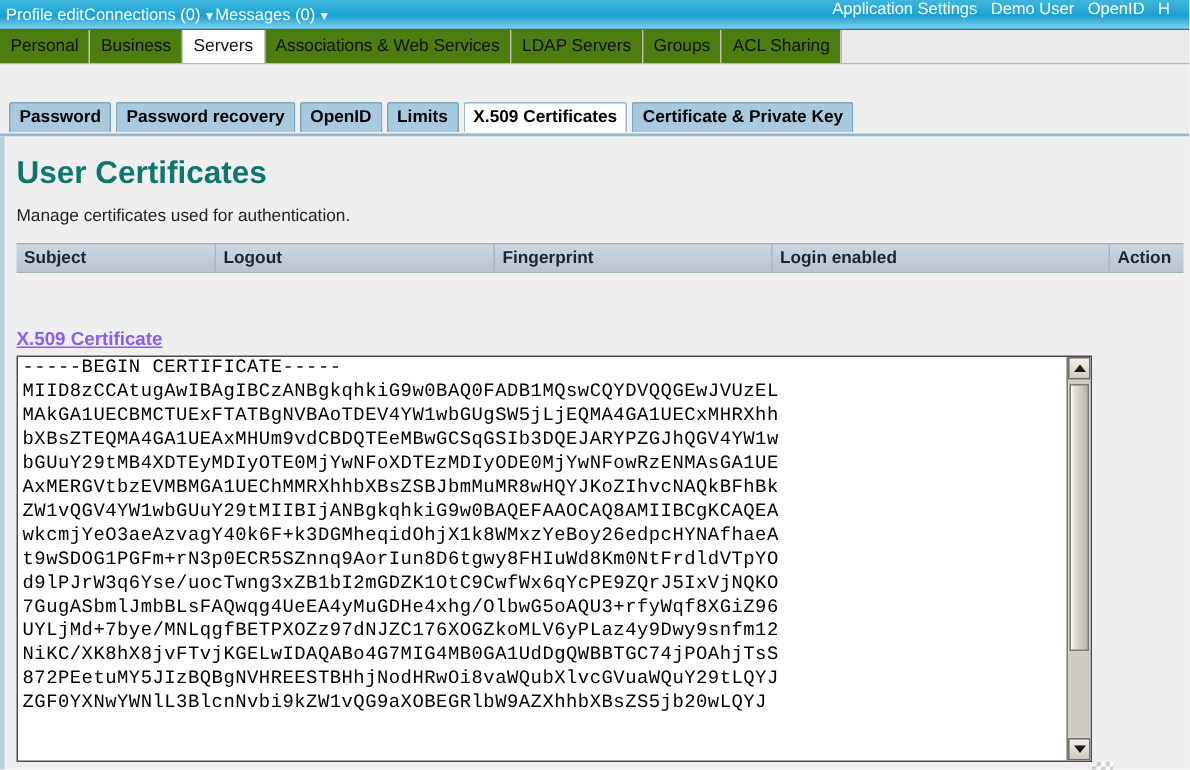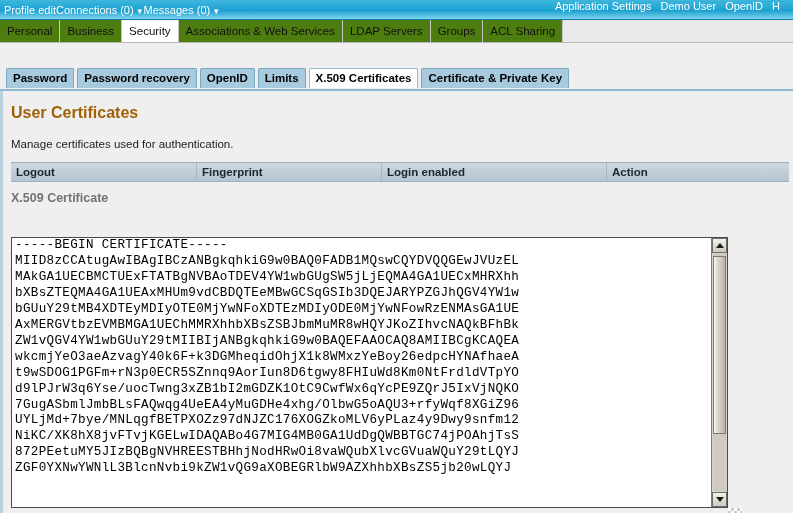--- a/index.html
+++ b/index.html
@@ -67,21 +67,21 @@
   }
 
   
   .content {
     position: absolute; left: 0; top: 91px; width: 793px; height: 422px;
     background: #efefef;
     border-left: 3px solid #b9cfdc;
   }
   .page-title {
     position: absolute; left: 8px; top: 13px;
-    font-size: 16px; font-weight: bold; color: #a16207;
+    font-size: 21px; font-weight: bold; color: #0f766e;
   }
   .page-desc {
     position: absolute; left: 8px; top: 47px;
     font-size: 11.5px; color: #222;
   }
 
   
   .cert-table {
     position: absolute; left: 8px; top: 71px; width: 778px;
   }
@@ -99,22 +99,22 @@
   }
   .c0 { width: 133px; }
   .c1 { width: 186px; }
   .c2 { width: 185px; }
   .c3 { width: 225px; }
   .c4 { width: 49px; border-right: none !important; }
   .cert-body { height: 10px; background: #efefef; }
 
   
   .sec-title {
-    position: absolute; left: 8px; top: 100px;
-    font-size: 12.5px; font-weight: bold; color: #737373;
+    position: absolute; left: 8px; top: 128px;
+    font-size: 12.5px; font-weight: bold; color: #8b5cf6; text-decoration: underline;
   }
   .ta-wrap {
     position: absolute; left: 8px; top: 146px;
     width: 717px; height: 271px;
     background: #ffffff;
     border: 1px solid #4a4a4a;
     box-sizing: border-box;
     overflow: hidden;
   }
   .ta-text {
@@ -195,21 +195,21 @@
   </div>
 
   <div class="maintabs">
     <div class="mtab">
         <span>Personal</span>
       </div>
     <div class="mtab">
         <span>Business</span>
       </div>
     <div class="mtab active">
-        <span>Security</span>
+        <span>Servers</span>
       </div>
     <div class="mtab">
         <span>Associations &amp; Web Services</span>
       </div>
     <div class="mtab">
         <span>LDAP Servers</span>
       </div>
     <div class="mtab">
         <span>Groups</span>
       </div>
@@ -230,20 +230,21 @@
   </div>
   <div class="subtab-underline"></div>
 
   <div class="content">
 
     <div class="page-title">User Certificates</div>
     <div class="page-desc">Manage certificates used for authentication.</div>
 
     <div class="cert-table">
       <div class="cert-head">
+        <div class="c0">Subject</div>
         <div class="c1">Logout</div>
         <div class="c2">Fingerprint</div>
         <div class="c3">Login enabled</div>
         <div class="c4">Action</div>
       </div>
       <div class="cert-body"></div>
     </div>
 
     <div class="sec-title">X.509 Certificate</div>
 

